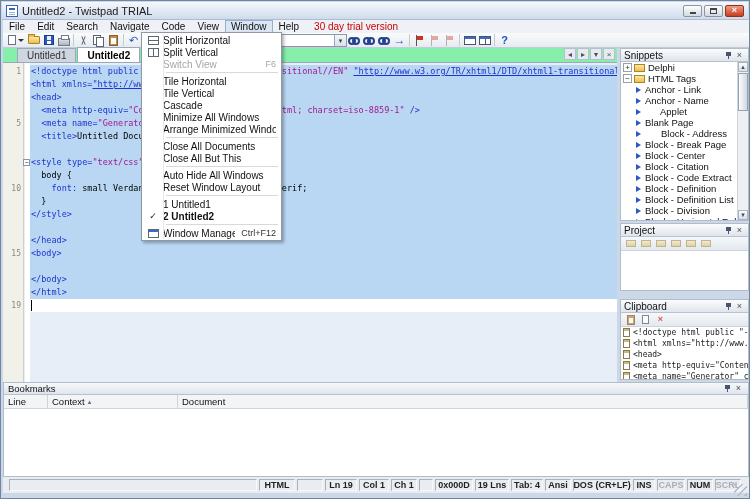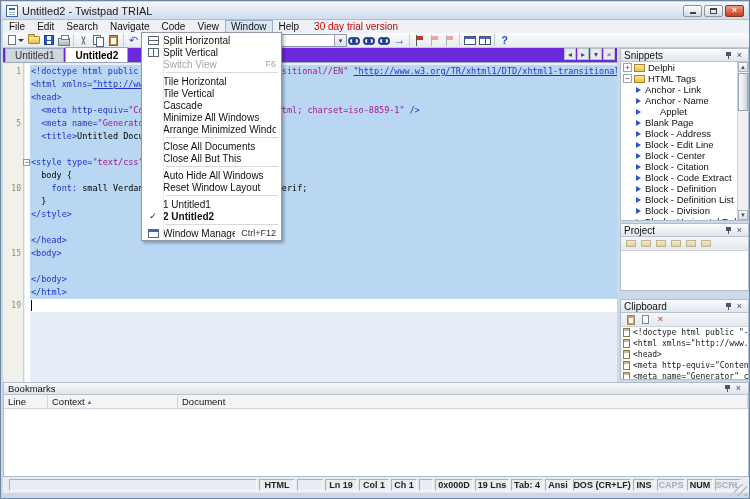--- a/index.html
+++ b/index.html
@@ -80,21 +80,21 @@
   .msep{height:1px;background:#d6d9de;margin:2px 2px 2px 23px;}
   .mitem.dis{color:#a6a6a6;}
   .mitem.dis .mshort{color:#a6a6a6;}
   .mitem.bold .mlabel{font-weight:bold;}
   .mi{display:inline-block;width:11px;height:9px;border:1px solid #5b6673;background:#fff;position:relative;}
   .mi.split-h::after{content:"";position:absolute;left:0;right:0;top:3px;border-top:1px solid #5b6673;}
   .mi.split-v::after{content:"";position:absolute;left:4px;top:0;bottom:0;border-left:1px solid #5b6673;}
   .mi.winmgr::after{content:"";position:absolute;left:0;right:0;top:0;height:2px;background:#3a68cc;}
 
   
-  .tabbar{position:absolute;left:2px;top:47px;width:614px;height:15px;background:#6d28d9;border-bottom:1px solid #9aa8ba;display:flex;align-items:flex-end;padding-left:2px;}
+  .tabbar{position:absolute;left:2px;top:47px;width:614px;height:15px;background:#86efac;border-bottom:1px solid #9aa8ba;display:flex;align-items:flex-end;padding-left:14px;}
   .tab{height:14px;line-height:14px;padding:0 9px;font-size:10px;color:#333;background:#cfd6df;border:1px solid #9aa8ba;border-bottom:none;margin-right:1px;}
   .tab.active{background:#fff;font-weight:bold;height:15px;line-height:15px;color:#000;}
   .tab-buttons{position:absolute;right:2px;bottom:2px;display:flex;gap:1px;}
   .tabbtn{width:12px;height:12px;font-size:8px;line-height:12px;text-align:center;color:#44505e;background:#e7ebf0;border:1px solid #b6c0cc;}
 
   
   .editor{position:absolute;left:2px;top:62px;width:614px;height:319px;background:#e8eef8;overflow:hidden;}
   .gutterbg{position:absolute;left:0;top:0;width:21px;height:100%;background:#f1f1e9;border-right:1px solid #cfcfc2;}
   .foldbg{position:absolute;left:22px;top:0;width:5px;height:100%;background:#fff;}
   .crow{position:absolute;left:0;width:100%;height:13px;}
@@ -401,27 +401,27 @@
               <span data-name="tree-item-label">Anchor - Name</span>
             </div>
             <div class="trow" data-name="tree-item-applet" style="padding-left: 13px; gap: 15px;">
               <span class="snipic" data-name="snippet-icon"></span>
               <span data-name="tree-item-label">Applet</span>
             </div>
             <div class="trow" data-name="tree-item-blank-page" style="padding-left: 13px;">
               <span class="snipic" data-name="snippet-icon"></span>
               <span data-name="tree-item-label">Blank Page</span>
             </div>
-            <div class="trow" data-name="tree-item-block-address" style="padding-left: 13px;">
+            <div class="trow" data-name="tree-item-block-address" style="padding-left: 13px; gap: 16px;">
               <span class="snipic" data-name="snippet-icon"></span>
               <span data-name="tree-item-label">Block - Address</span>
             </div>
             <div class="trow" data-name="tree-item-block-break-line" style="padding-left: 13px;">
               <span class="snipic" data-name="snippet-icon"></span>
-              <span data-name="tree-item-label">Block - Edit Line</span>
+              <span data-name="tree-item-label">Block - Break Page</span>
             </div>
             <div class="trow" data-name="tree-item-block-center" style="padding-left: 13px;">
               <span class="snipic" data-name="snippet-icon"></span>
               <span data-name="tree-item-label">Block - Center</span>
             </div>
             <div class="trow" data-name="tree-item-block-citation" style="padding-left: 13px;">
               <span class="snipic" data-name="snippet-icon"></span>
               <span data-name="tree-item-label">Block - Citation</span>
             </div>
             <div class="trow" data-name="tree-item-block-code-extract" style="padding-left: 13px;">

